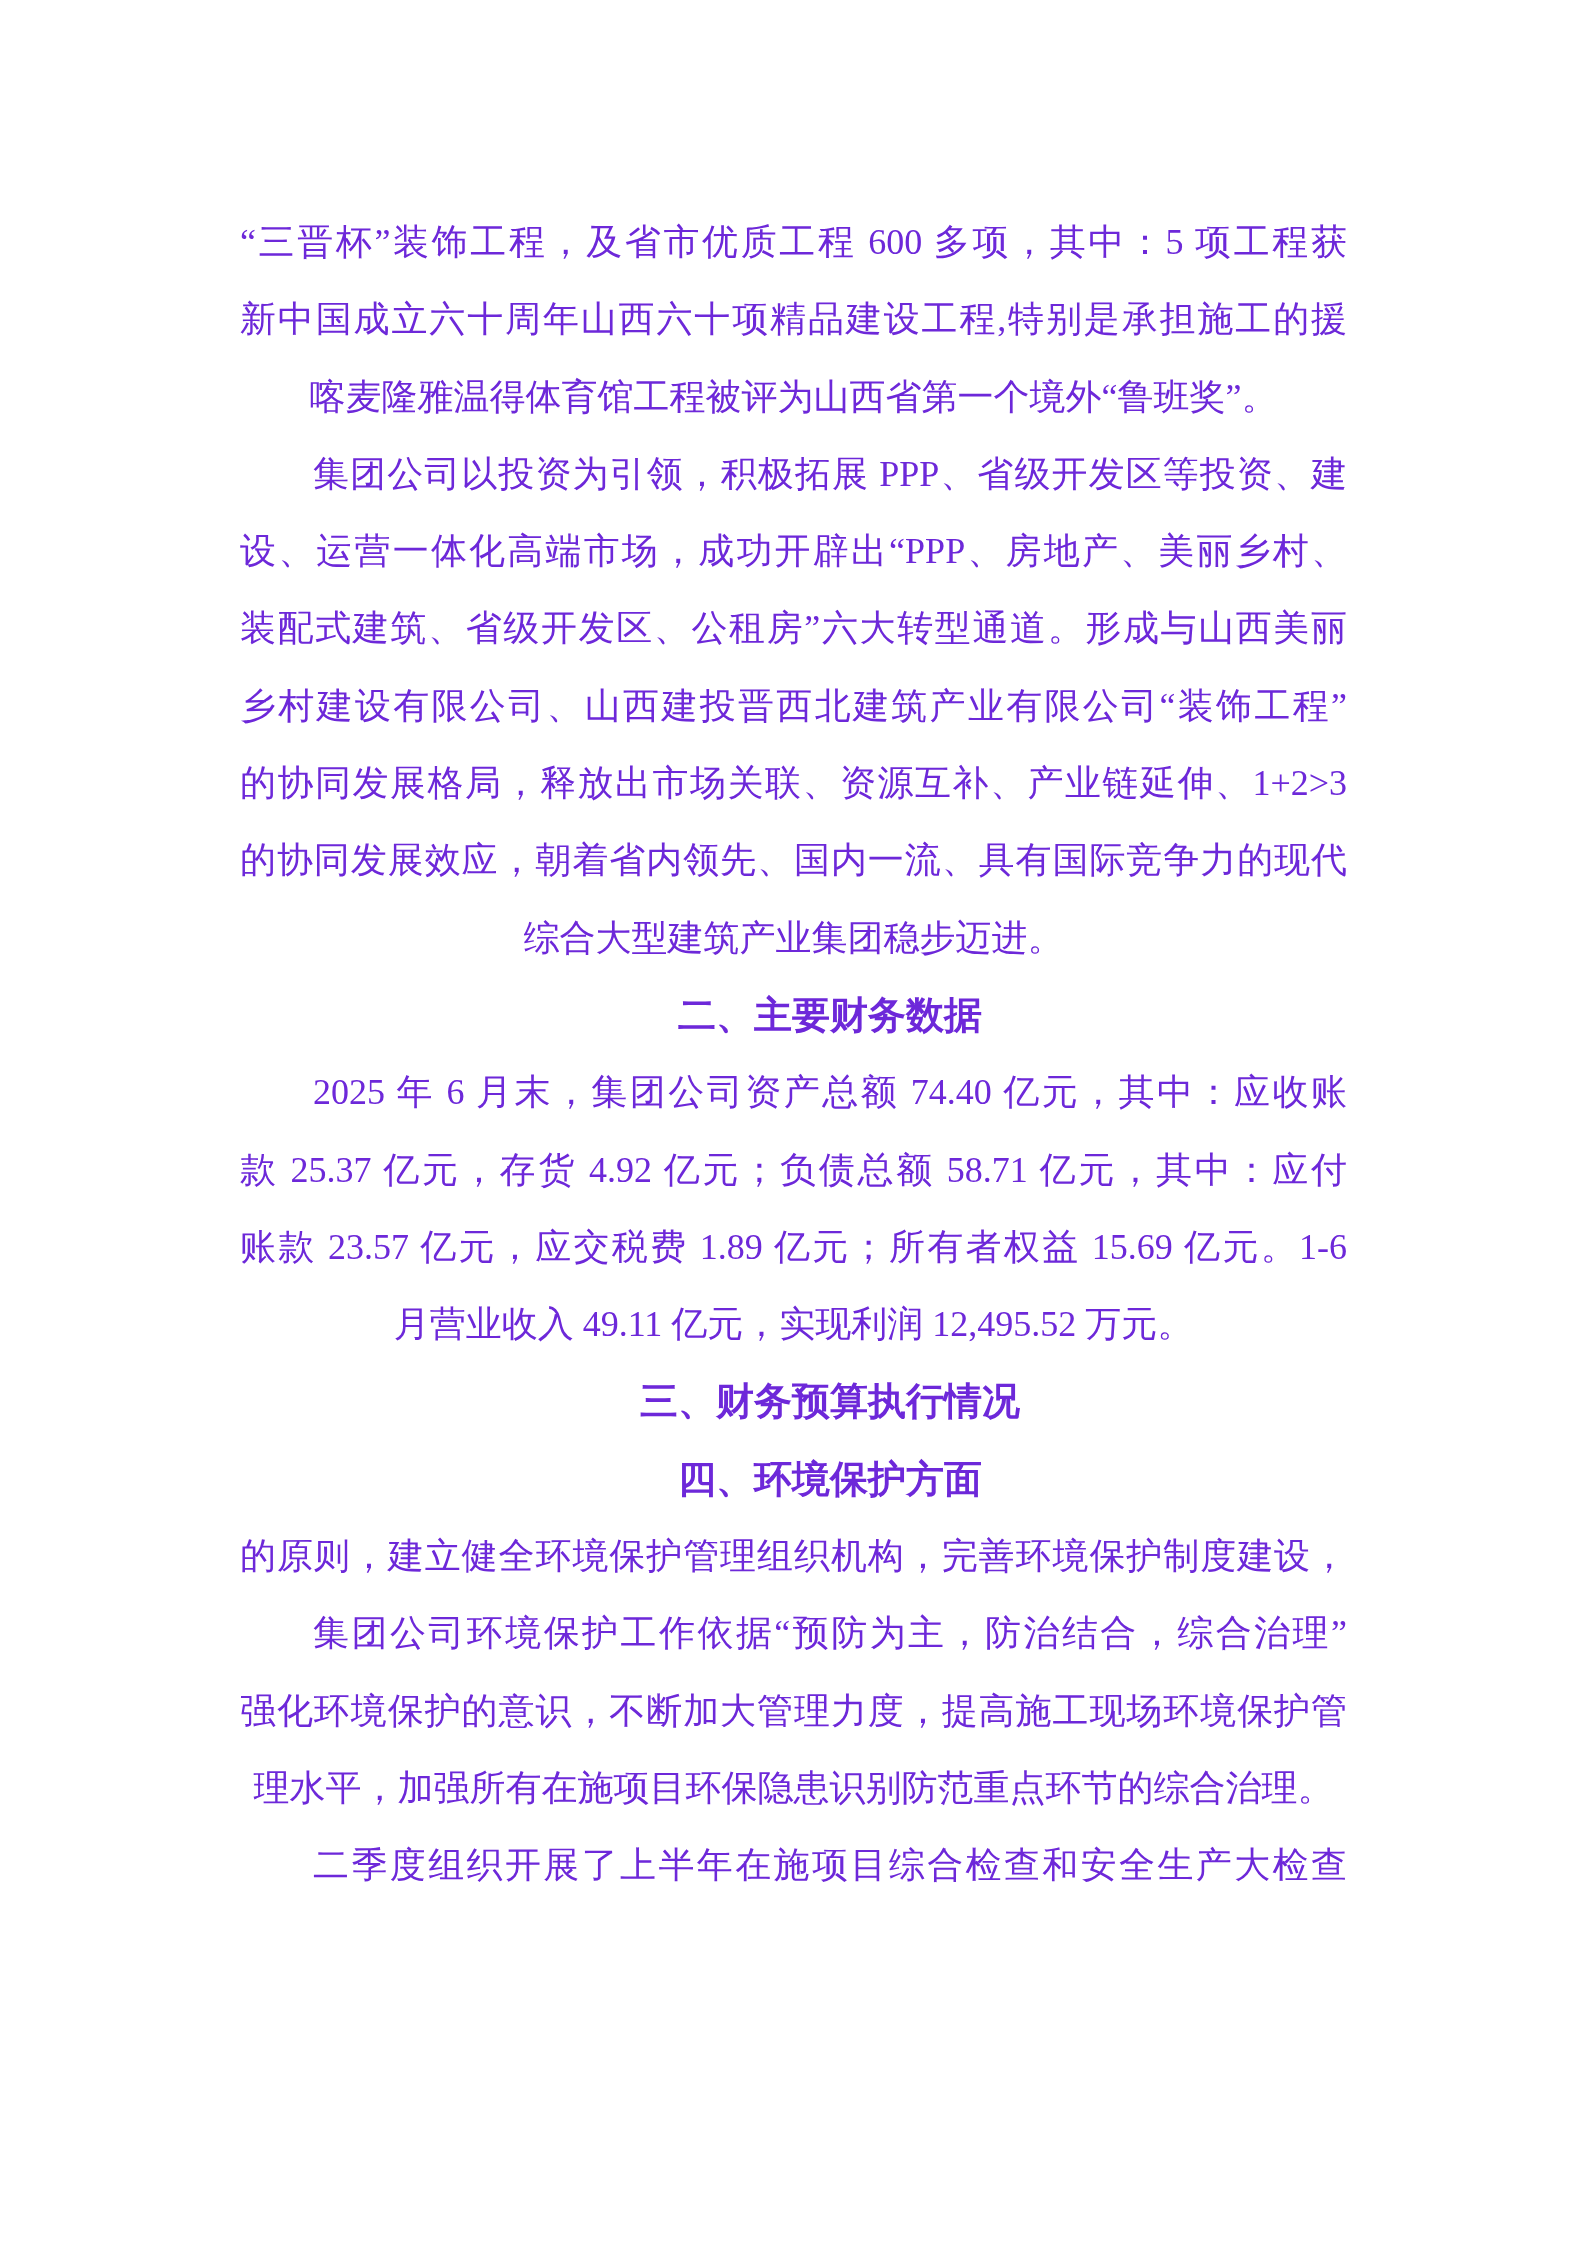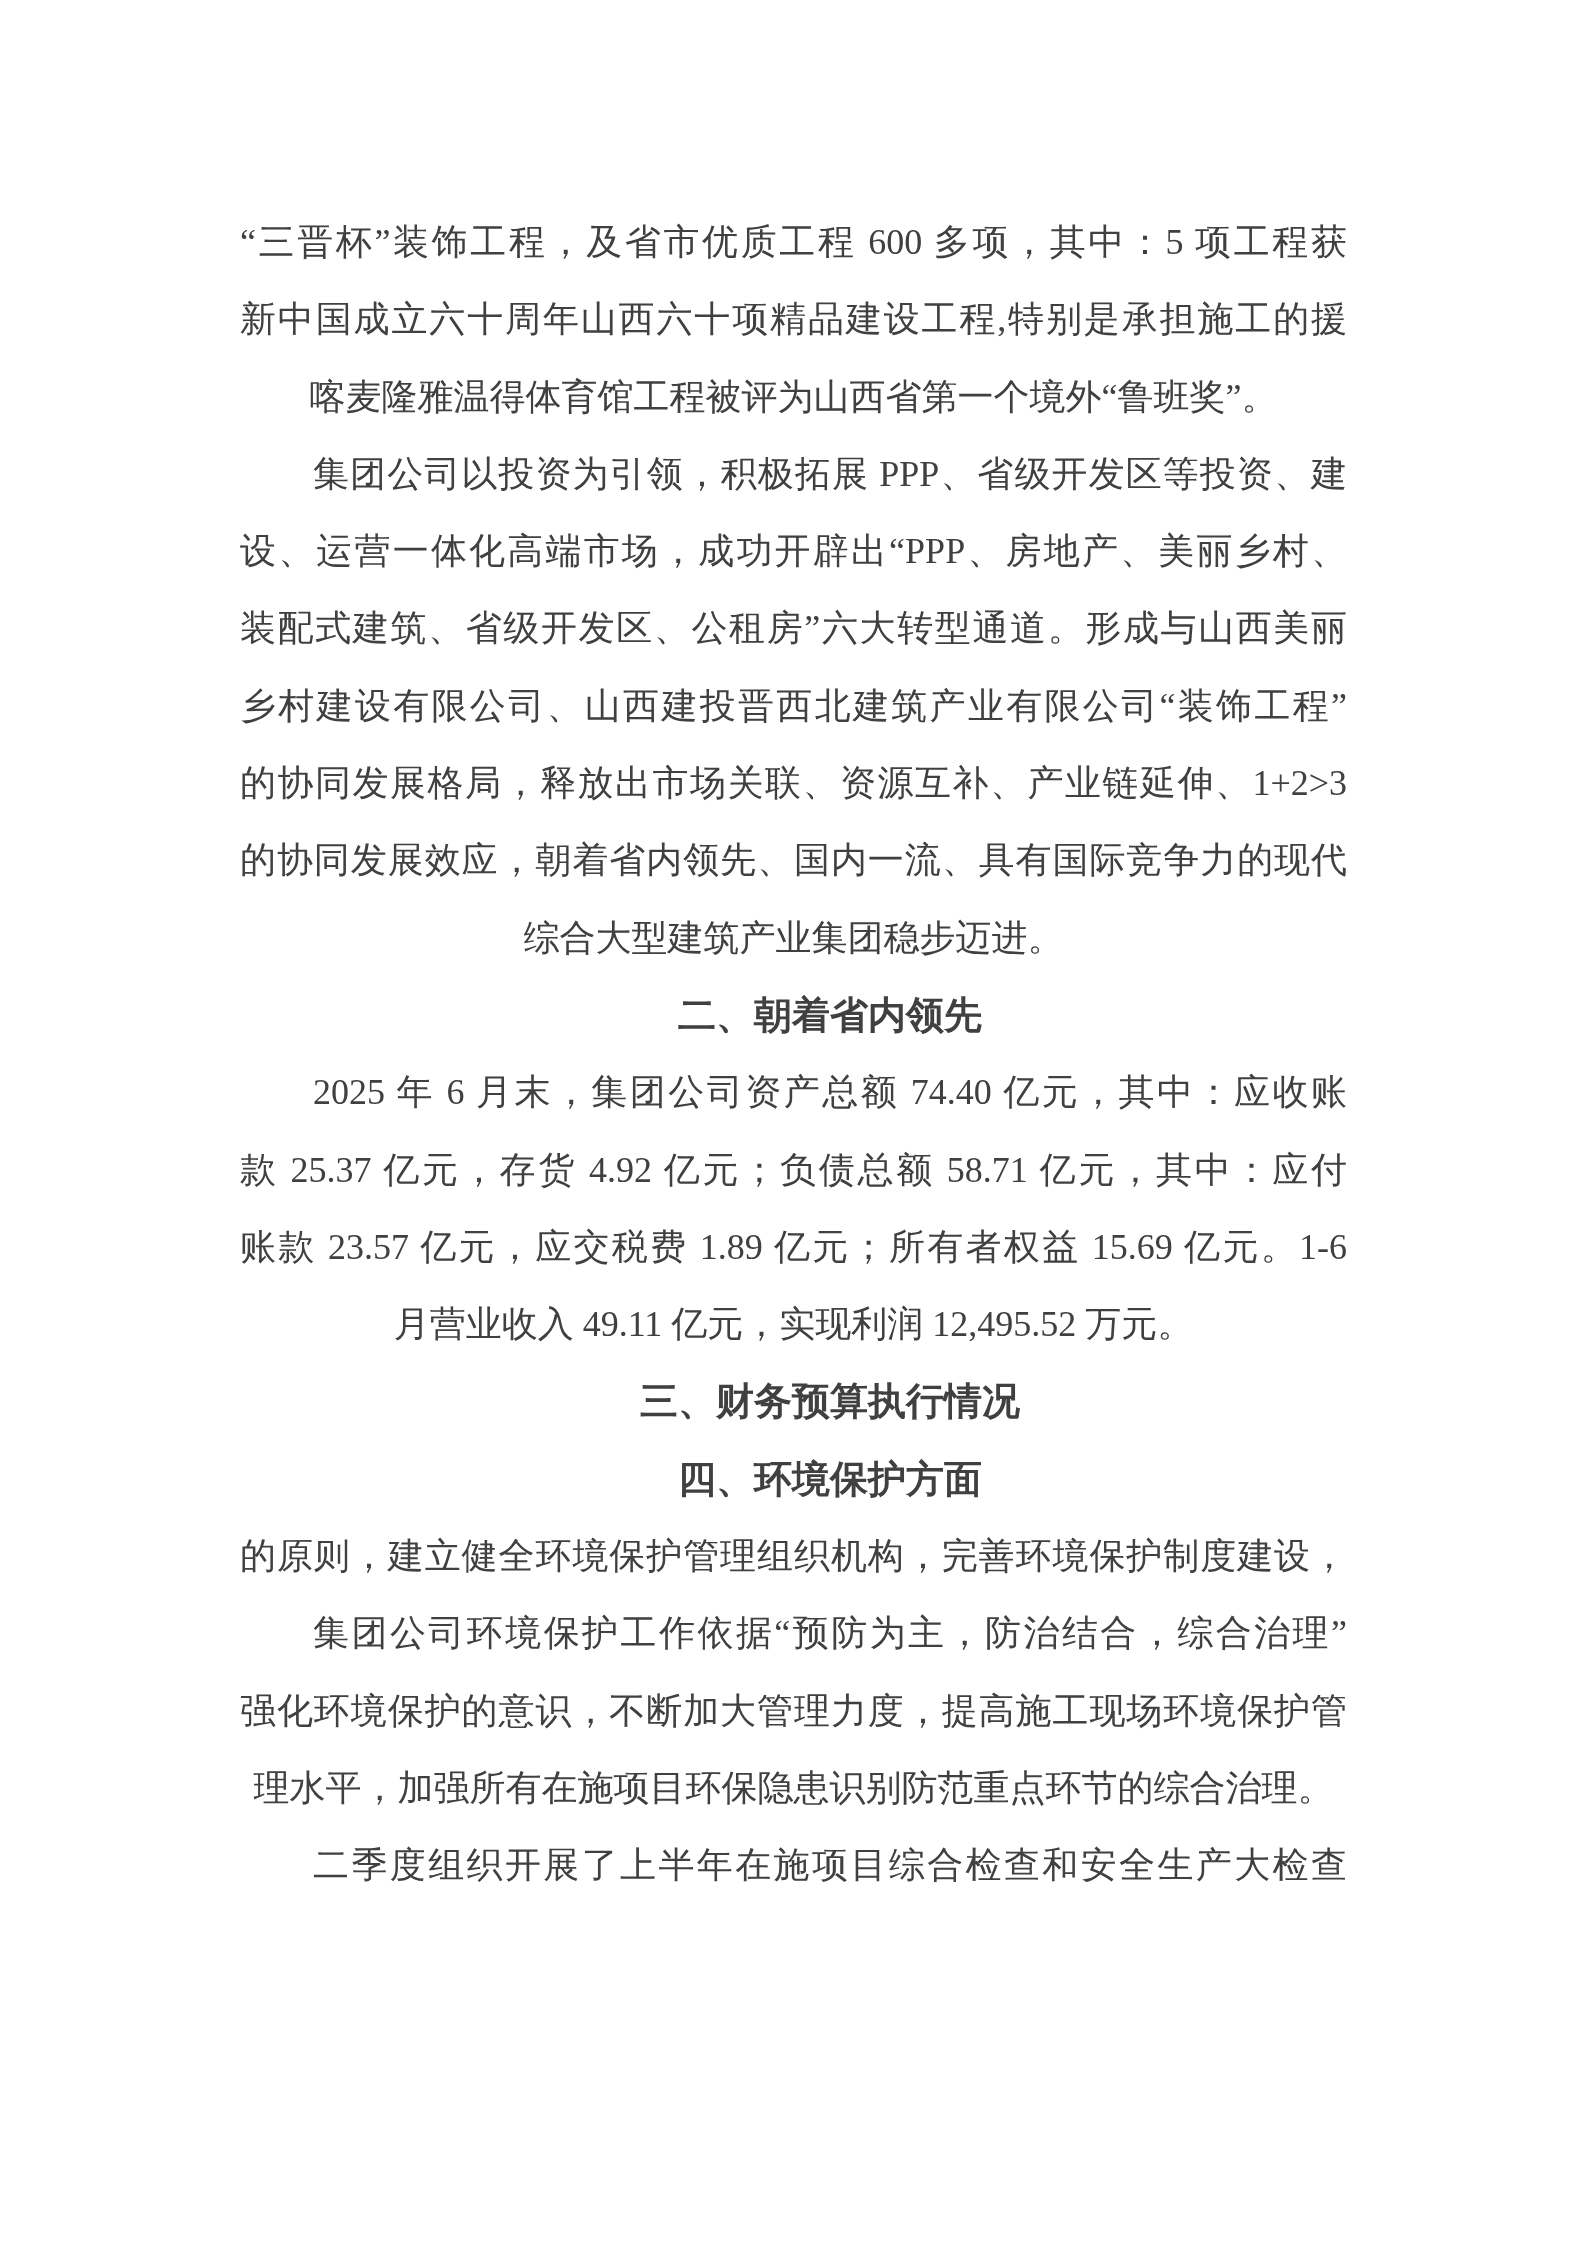--- a/index.html
+++ b/index.html
@@ -40,32 +40,32 @@
   }
   .line.heading {
     font-weight: bold;
     font-size: 38px;
   }
 </style>
 </head>
 <body>
 
 <div class="page" style="background: rgb(255, 255, 255);">
-  <div class="text-column" style="color: #404040;">
+  <div class="text-column" style="color: #6d28d9;">
       <div class="line justify">“三晋杯”装饰工程，及省市优质工程 600 多项，其中：5 项工程获</div>
       <div class="line justify">新中国成立六十周年山西六十项精品建设工程,特别是承担施工的援</div>
       <div class="line">喀麦隆雅温得体育馆工程被评为山西省第一个境外“鲁班奖”。</div>
       <div class="line indent justify">集团公司以投资为引领，积极拓展 PPP、省级开发区等投资、建</div>
       <div class="line justify">设、运营一体化高端市场，成功开辟出“PPP、房地产、美丽乡村、</div>
       <div class="line justify">装配式建筑、省级开发区、公租房”六大转型通道。形成与山西美丽</div>
       <div class="line justify">乡村建设有限公司、山西建投晋西北建筑产业有限公司“装饰工程”</div>
       <div class="line justify">的协同发展格局，释放出市场关联、资源互补、产业链延伸、1+2&gt;3</div>
       <div class="line justify">的协同发展效应，朝着省内领先、国内一流、具有国际竞争力的现代</div>
       <div class="line">综合大型建筑产业集团稳步迈进。</div>
-      <div class="line heading indent">二、朝着省内领先</div>
+      <div class="line heading indent">二、主要财务数据</div>
       <div class="line indent justify">2025 年 6 月末，集团公司资产总额 74.40 亿元，其中：应收账</div>
       <div class="line justify">款 25.37 亿元，存货 4.92 亿元；负债总额 58.71 亿元，其中：应付</div>
       <div class="line justify">账款 23.57 亿元，应交税费 1.89 亿元；所有者权益 15.69 亿元。1-6</div>
       <div class="line">月营业收入 49.11 亿元，实现利润 12,495.52 万元。</div>
       <div class="line heading indent">三、财务预算执行情况</div>
       <div class="line heading indent">四、环境保护方面</div>
       <div class="line justify">的原则，建立健全环境保护管理组织机构，完善环境保护制度建设，</div>
       <div class="line indent justify">集团公司环境保护工作依据“预防为主，防治结合，综合治理”</div>
       <div class="line justify">强化环境保护的意识，不断加大管理力度，提高施工现场环境保护管</div>
       <div class="line">理水平，加强所有在施项目环保隐患识别防范重点环节的综合治理。</div>

